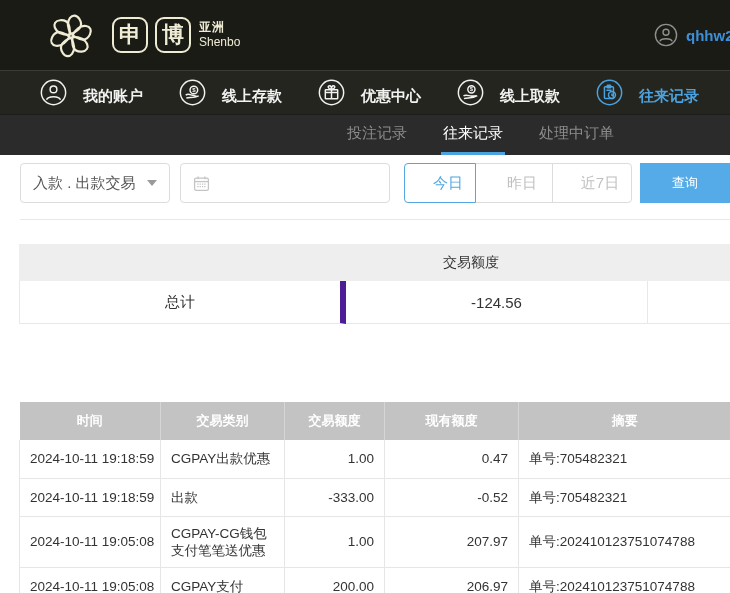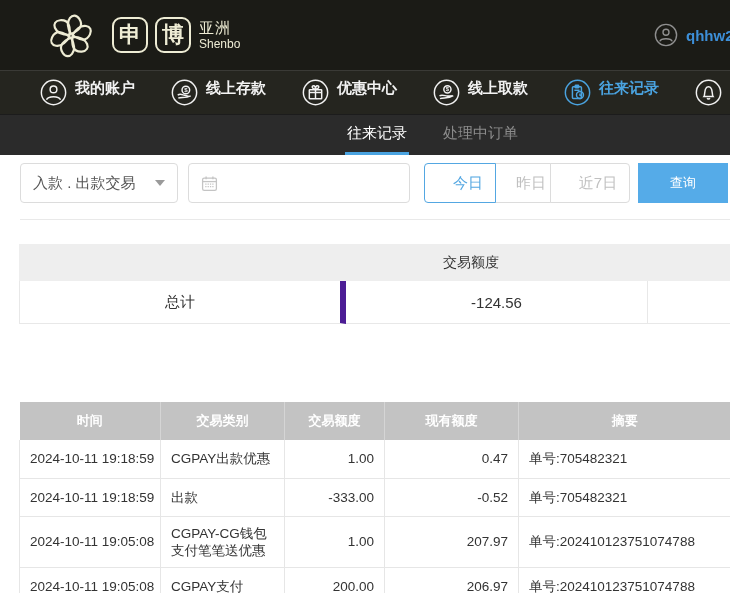--- a/index.html
+++ b/index.html
@@ -8,30 +8,30 @@
 
   
   .top-header { position:relative; height:70px; background:#1b1b16;
     display:flex; align-items:center; padding-left:42px; overflow:hidden; }
   .logo-wrap { display:flex; align-items:center; }
   .logo-flower { width:58px; height:58px; color:#eeecd4; }
   .logo-boxes { display:flex; gap:7px; margin-left:12px; }
   .logo-box { width:36px; height:36px; border:2px solid #eeecd4; border-radius:9px;
     color:#eeecd4; font-size:22px; font-weight:bold; display:flex; align-items:center; justify-content:center; }
   .logo-right { margin-left:8px; color:#eeecd4; line-height:1.05; }
-  .logo-region { font-size:15px; font-weight:normal; letter-spacing:1px; }
+  .logo-region { font-size:12px; font-weight:bold; letter-spacing:1px; }
   .logo-sub { font-size:12px; margin-top:2px; }
   .user-block { position:absolute; left:654px; top:0; height:70px; display:flex; align-items:center; gap:8px; }
   .user-avatar { width:24px; height:24px; color:#8f8f8f; flex:0 0 auto; }
   .user-name { color:#3d8fd8; font-size:15px; font-weight:bold; white-space:nowrap; }
 
   
   .main-nav { height:44px; background:#25251f; border-top:1px solid #3a3a36;
     display:flex; align-items:center; padding-left:40px; overflow:hidden; white-space:nowrap; }
-  .nav-item { display:inline-flex; align-items:flex-start; gap:8px; margin-right:36px;
+  .nav-item { display:inline-flex; align-items:flex-end; gap:16px; margin-right:36px;
     color:#f2f2f2; font-size:15px; font-weight:bold; cursor:pointer; flex:0 0 auto; }
   .nav-item .nav-icon { width:27px; height:27px; color:#f2f2f2; }
   .nav-item.active { color:#4aa3e0; }
   .nav-item.active .nav-icon { color:#4aa3e0; }
 
   
   .sub-tabs { height:41px; background:#2b2b2b; border-top:1px solid #1c1c1c;
     display:flex; align-items:stretch; padding-left:345px; overflow:hidden; }
   .tab { display:flex; align-items:center; margin-right:32px; padding:0 2px;
     color:#8c8c8c; font-size:15px; border-bottom:3px solid transparent; cursor:pointer; }
@@ -43,21 +43,21 @@
     display:flex; align-items:center; font-size:15px; }
   .type-select { width:158px; padding:0 12px; color:#555; justify-content:space-between; cursor:pointer; }
   .caret-down { width:0; height:0; border-left:5px solid transparent; border-right:5px solid transparent;
     border-top:6px solid #9a9a9a; margin-left:8px; }
   .date-field { width:222px; margin-left:10px; padding:0 12px; color:#a2a2a2; gap:9px; cursor:pointer; }
   .cal-icon { width:17px; height:17px; color:#c4c4c4; flex:0 0 auto; }
   .quick-group { display:flex; margin-left:14px; }
   .qbtn { height:40px; border:1px solid #dcdcdc; background:#fff; color:#c0c0c0;
     font-size:15px; cursor:pointer; font-family:Liberation Sans, sans-serif;padding-left:16px; }
   .qbtn.today { width:72px; border:1px solid #54a7e2; color:#54a7e2; border-radius:4px 0 0 4px; position:relative; z-index:2; }
-  .qbtn.yesterday { width:56px; margin-left:-1px; }
+  .qbtn.yesterday { width:78px; margin-left:-1px; }
   .qbtn.last7 { width:80px; margin-left:-1px; border-radius:0 4px 4px 0; }
   .search-btn { height:40px; width:90px; margin-left:8px; background:#55abe8; color:#fff;
     border:none; border-radius:0; font-size:13px; cursor:pointer; font-family:inherit; flex:0 0 auto; }
   .filter-divider { margin:16px 0 0 20px; border-top:1px solid #e9e9e9; }
 
   
   .summary-table { margin:24px 0 0 19px; width:711px; }
   .sum-head { display:flex; height:37px; background:#eeeeee; align-items:center; }
   .sum-head .c1 { width:301px; }
   .sum-head .c2 { width:302px; text-align:center; color:#333; font-size:14px; }
@@ -180,20 +180,21 @@
     <svg class="nav-icon" viewBox="0 0 24 24" fill="none" stroke="currentColor" stroke-width="1.3">
       <circle cx="12" cy="12" r="10.8"></circle>
       <path d="M8 15.5 C8.8 14.5 8.5 10 9.5 8.5 C10.8 6.3 13.2 6.3 14.5 8.5 C15.5 10 15.2 14.5 16 15.5 Z"></path>
       <path d="M10.8 17 C11.2 18 12.8 18 13.2 17"></path>
     </svg>
 
   </div>
 </div>
 
 <div class="sub-tabs">
+  <div class="tab">投注记录</div>
   <div class="tab active">往来记录</div>
   <div class="tab">处理中订单</div>
 </div>
 
 <div class="filter-row">
   <div class="ctl type-select">
     <span>入款 . 出款交易</span>
     <span class="caret-down"></span>
   </div>
   <div class="ctl date-field">

